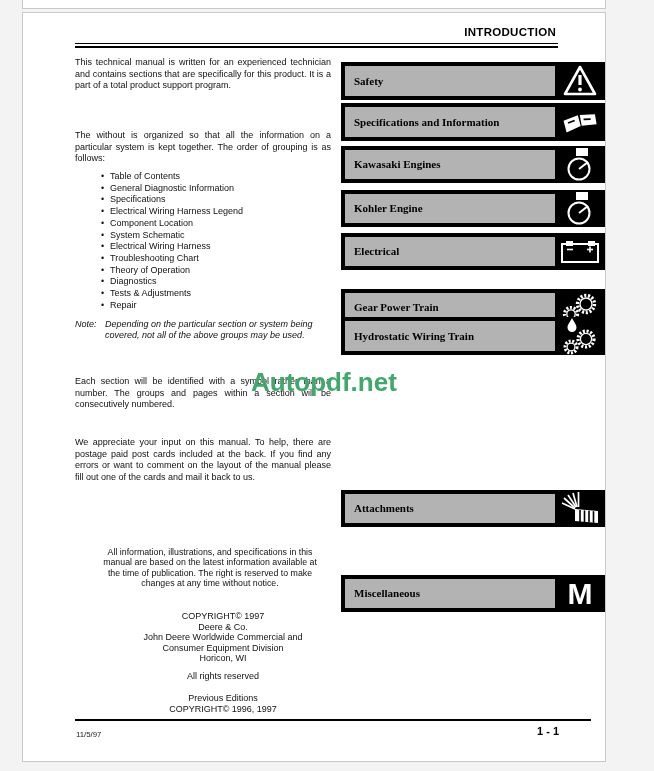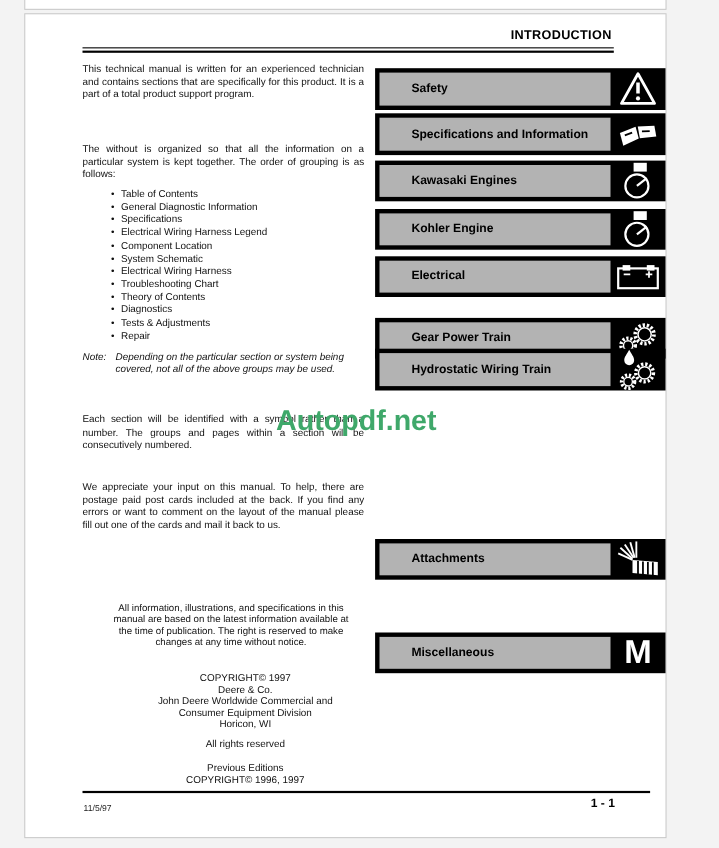--- a/index.html
+++ b/index.html
@@ -23,22 +23,22 @@
   .disclaimer{left:80px;top:534px;width:214px;font-size:8.8px;line-height:10.3px;}
   .copyright{left:52px;top:598px;width:296px;font-size:9px;line-height:10.6px;}
   .rights{left:52px;top:658px;width:296px;font-size:9px;}
   .preved{left:52px;top:680px;width:296px;font-size:9px;line-height:10.6px;}
   .foot-rule{position:absolute;left:52px;top:706px;width:516px;height:2px;background:#000;}
   .foot-date{position:absolute;left:53px;top:717px;font-size:7.8px;color:#222;}
   .foot-page{position:absolute;right:46px;top:712px;font-size:11px;font-weight:bold;color:#000;}
   .btn{position:absolute;left:318px;width:264px;height:38px;background:#000;cursor:pointer;}
   .plate{position:absolute;left:4px;top:4px;bottom:4px;width:210px;background:#b3b3b3;
     display:flex;align-items:center;}
-  .btn-label{display:block;padding-left:29px;font-size:11px;font-weight:bold;color:#000;
-    line-height:12.5px;max-width:178px;}
+  .btn-label{display:block;padding-left:9px;font-size:11px;font-weight:bold;color:#000;
+    line-height:12.5px;max-width:178px;font-family:Liberation Serif, serif;}
   .icon-box{position:absolute;right:0;top:0;width:50px;height:100%;
     display:flex;align-items:center;justify-content:center;}
   .m-glyph{font-size:30px;font-weight:bold;color:#fff;line-height:30px;}
   .watermark{position:absolute;left:228px;top:354px;font-size:26px;font-weight:bold;
     letter-spacing:0px;z-index:5;}
 </style>
 </head>
 <body>
 
 <div class="prev-page"></div>
@@ -53,21 +53,21 @@
 
   <div class="bullets" style="top:158px">
     <div class="bullet">Table of Contents</div>
     <div class="bullet">General Diagnostic Information</div>
     <div class="bullet">Specifications</div>
     <div class="bullet">Electrical Wiring Harness Legend</div>
     <div class="bullet">Component Location</div>
     <div class="bullet">System Schematic</div>
     <div class="bullet">Electrical Wiring Harness</div>
     <div class="bullet">Troubleshooting Chart</div>
-    <div class="bullet">Theory of Contents</div>
+    <div class="bullet">Theory of Operation</div>
     <div class="bullet">Diagnostics</div>
     <div class="bullet">Tests &amp; Adjustments</div>
     <div class="bullet">Repair</div>
   </div>
 
   <div class="note" style="top:306px">
     <span class="nlab">Note:</span>
     <span class="ntxt">Depending on the particular section or system being covered, not all of the above groups may be used.</span>
   </div>
 

